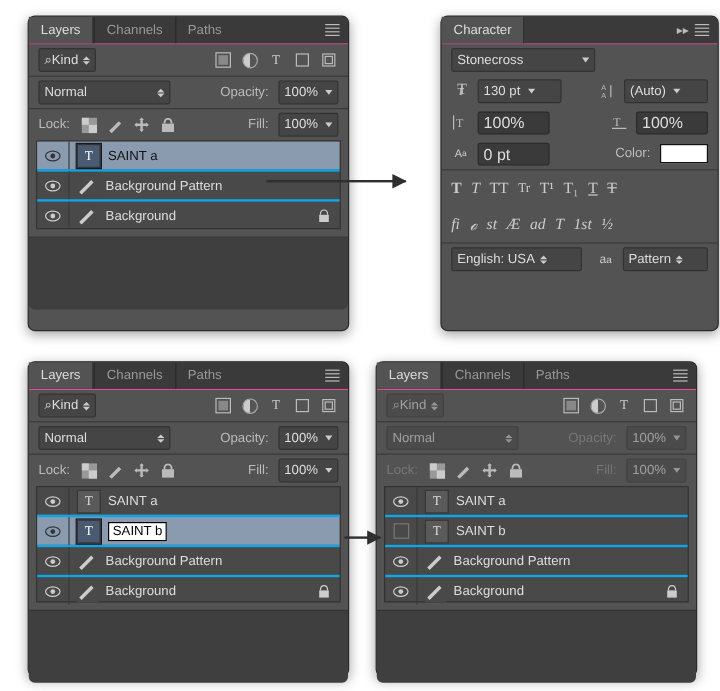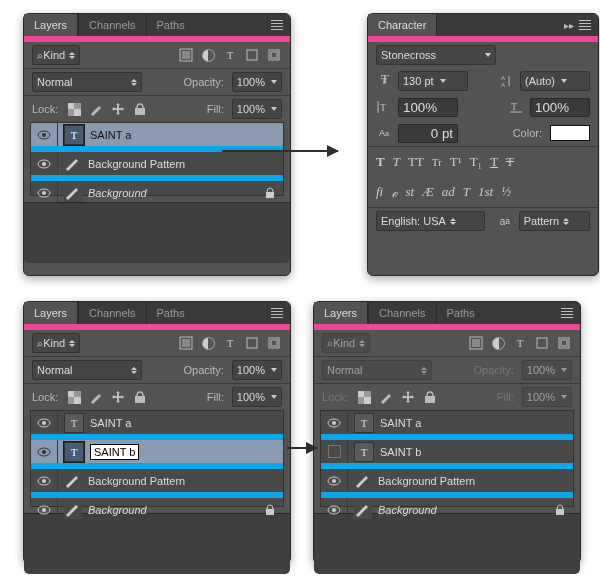--- a/index.html
+++ b/index.html
@@ -1,47 +1,47 @@
 <!DOCTYPE html>
 <html><head>
 <meta charset="utf-8">
 <style>
   body{margin:0;background:#fff;font-family:"Lucida Grande","Segoe UI",Arial,sans-serif;font-size:11px;color:#ccc;width:600px;height:576px;position:relative}
   .panel{position:absolute;background:#535353;border:1px solid #2a2a2a;border-radius:6px;box-shadow:0 3px 10px rgba(0,0,0,.35)}
-  .tabs{display:flex;align-items:center;height:22px;background:#3a3a3a;border-bottom:6px solid #ec4899;border-radius:5px 5px 0 0}
+  .tabs{display:flex;align-items:center;height:22px;background:#3a3a3a;border-bottom:1px solid #ec4899;border-radius:5px 5px 0 0}
   .tab{padding:0 10px;height:22px;line-height:22px;color:#999;cursor:default}
   .tab.active{background:#535353;color:#ddd;border-right:1px solid #2a2a2a}
   .tab+.tab{border-left:1px solid #2a2a2a}
   .tabend{flex:1}
   .menuicon{width:18px;display:flex;flex-direction:column;gap:2px;align-items:center;justify-content:center;margin-right:4px}
   .menuicon span{display:block;width:12px;height:1px;background:#bbb}
   .collapsearrow{width:14px;color:#bbb;text-align:center;font-size:10px}
   .row{display:flex;align-items:center;height:26px;padding:0 8px;gap:6px}
   .sep{border-top:1px solid #3a3a3a}
   .sel{display:inline-flex;align-items:center;background:#454545;border:1px solid #333;height:18px;padding:0 4px;border-radius:2px;color:#ddd}
   .sel .arr{margin-left:4px;display:inline-flex;flex-direction:column;gap:1px}
   .sel .arr i{width:0;height:0;border-left:3px solid transparent;border-right:3px solid transparent}
   .sel .arr i.up{border-bottom:3px solid #ccc}
   .sel .arr i.dn{border-top:3px solid #ccc}
   .sel.drop .arr2{margin-left:6px;width:0;height:0;border-left:3px solid transparent;border-right:3px solid transparent;border-top:4px solid #ccc}
   .inp{background:#3a3a3a;border:1px solid #2a2a2a;color:#ddd;height:17px;padding:0 4px;border-radius:2px}
   .ico{display:inline-flex;width:16px;height:16px;align-items:center;justify-content:center;color:#ccc}
   .circ{width:11px;height:11px;border:1px solid #aaa;border-radius:50%}
   .layerlist{background:#494949;margin:0 6px 6px;border:1px solid #333}
-  .layer{display:flex;align-items:center;height:23px;border-top:6px solid #0ea5e9}
+  .layer{display:flex;align-items:center;height:23px;border-top:2px solid #0ea5e9}
   .layer:first-child{border-top:none}
   .eye{width:26px;text-align:center;color:#ccc;border-right:1px solid #3a3a3a;height:100%;display:flex;align-items:center;justify-content:center}
   .thumb{width:18px;height:18px;margin:0 6px;display:flex;align-items:center;justify-content:center;background:#5a5a5a;border:1px solid #333;font-size:11px;font-family:Georgia,serif}
   .thumb.brush{background:#494949;border:none}
   .lname{flex:1;color:#ddd}
   .layer.sel-row{background:#8a9bb0}
   .layer.sel-row .lname{color:#111}
   .layer.sel-row .thumb{outline:1px solid #1a1a1a}
   .editbox{background:#fff;color:#000;padding:1px 3px;border:1px solid #000}
-  .ital{font-style:italic}
+  .ital{}
   .lock{color:#ccc;margin-right:8px}
   .panelfoot{height:60px;background:#3f3f3f;border-top:1px solid #2a2a2a;border-radius:0 0 5px 5px}
   .charbtns{padding:4px 8px;color:#ccc;display:flex;gap:8px;align-items:center;height:22px}
   .charbtns span{font-family:Georgia,serif;font-size:13px;cursor:default}
   .colorbox{width:38px;height:14px;background:#fff;border:1px solid #111;display:inline-block}
   .lbl{color:#bbb;margin-right:2px}
   .arrow{position:absolute;height:2px;background:#2f2f2f}
   .arrow:after{content:"";position:absolute;right:-1px;top:-5px;border-left:12px solid #2f2f2f;border-top:6px solid transparent;border-bottom:6px solid transparent}
   .dim .sel,.dim .inp{opacity:.55}
   .dim .lbl,.dim .faded{color:#777}
@@ -243,21 +243,21 @@
     <span class="ico">
         <svg width="14" height="14">
           <text x="2" y="10" font-size="10" fill="#bbb" font-family="Georgia">T</text>
           <line x1="1" y1="12" x2="13" y2="12" stroke="#bbb"></line>
         </svg>
       </span>
     <input class="inp" style="width: 50px;" value="100%">
   </div>
   <div class="row">
     <span class="ico" style="font-size:9px">A<span style="font-size:7px">a</span></span>
-    <input class="inp" style="width: 50px; text-align: right;" value="0 pt">
+    <input class="inp" style="width: 50px;" value="0 pt">
     <span style="flex:1"></span>
     <span class="lbl">Color:</span>
     <span class="colorbox"></span>
   </div>
   <div class="charbtns sep">
     <span style="font-weight:bold">T</span>
     <span style="font-style:italic">T</span>
     <span>TT</span>
     <span style="font-size:11px">Tr</span>
     <span>T¹</span>

